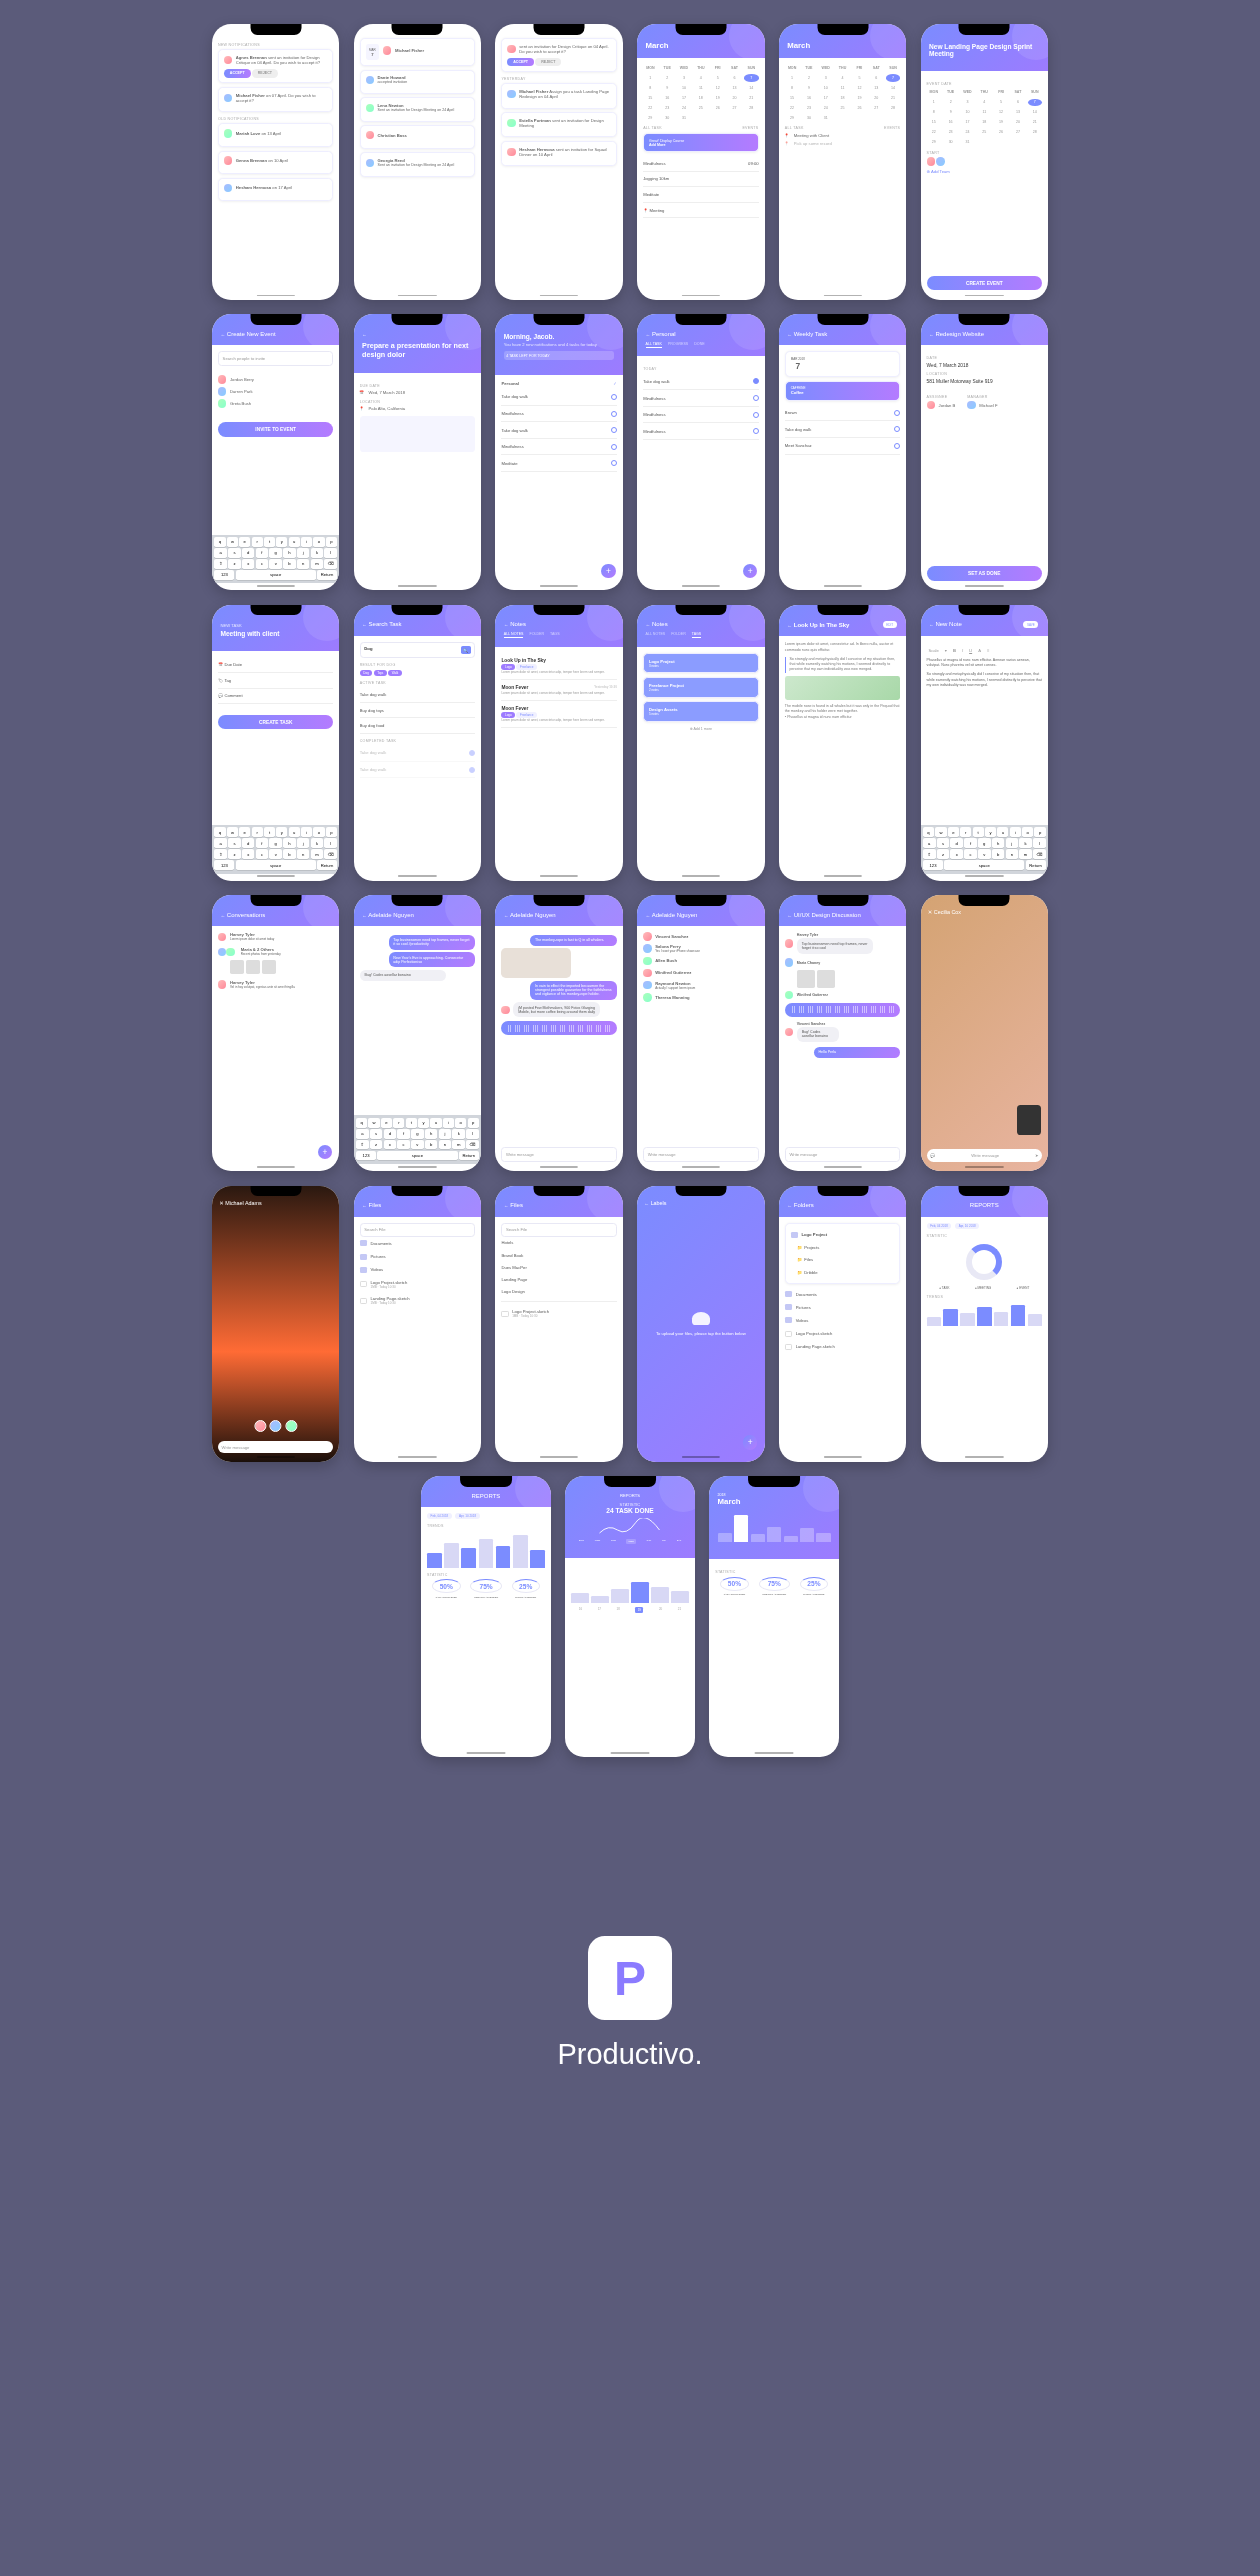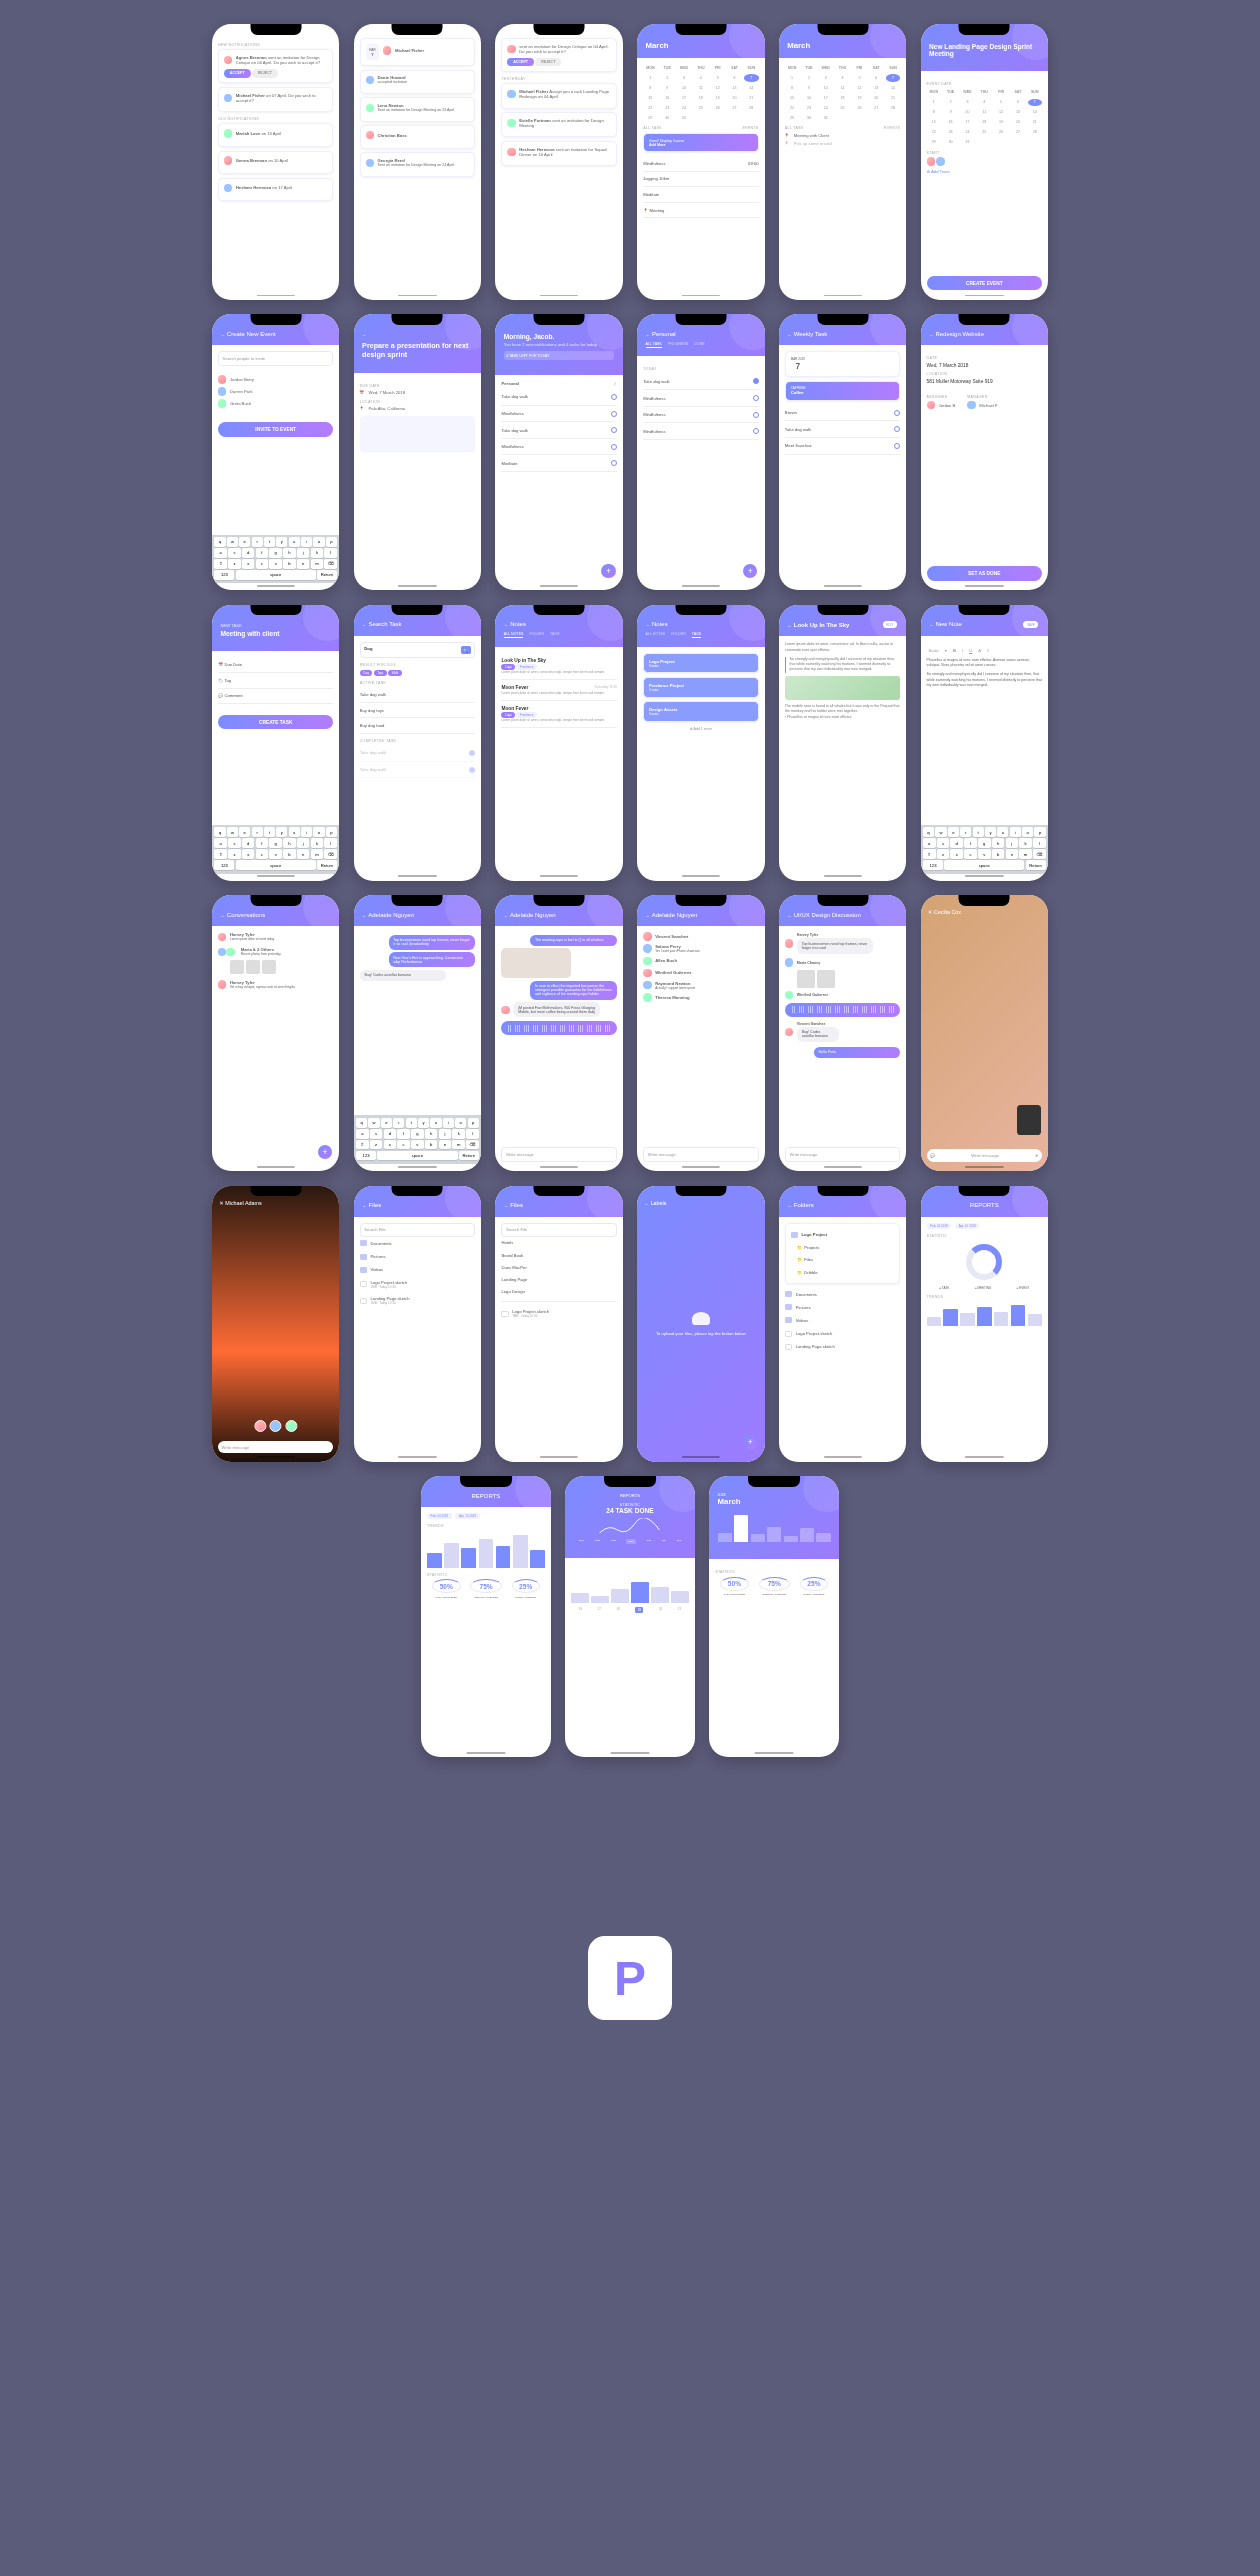--- a/index.html
+++ b/index.html
@@ -414,21 +414,21 @@
         </div>
         <div class="kbd-row">
           <div class="key">123</div>
           <div class="key" style="flex:4">space</div>
           <div class="key">Return</div>
         </div>
       </div>
 </div>
 
 <div class="phone">
-<div class="hdr tall"><span class="back">←</span><h1 style="font-size:7.2px;margin-top:3.6px">Prepare a presentation for next design sprint</h1></div>
+<div class="hdr tall"><span class="back">←</span><h1 style="font-size:7.2px;margin-top:3.6px">Prepare a presentation for next design dolor</h1></div>
 <div class="bd">
 <div class="sec">DUE DATE</div>
 <div class="row">
           <span>📅</span>
           <span>Wed, 7 March 2018</span>
         </div>
 <div class="sec">LOCATION</div>
 <div class="row">
           <span>📍</span>
           <span>Palo Alto, California</span>
@@ -1171,14 +1171,15 @@
 </div>
 </div>
     </div>
 
 </div>
 
 <div class="brand">
 <div class="brand-logo">
       <span>P</span>
     </div>
+<h1>Productivo.</h1>
 </div>
 
 
 </body></html>

